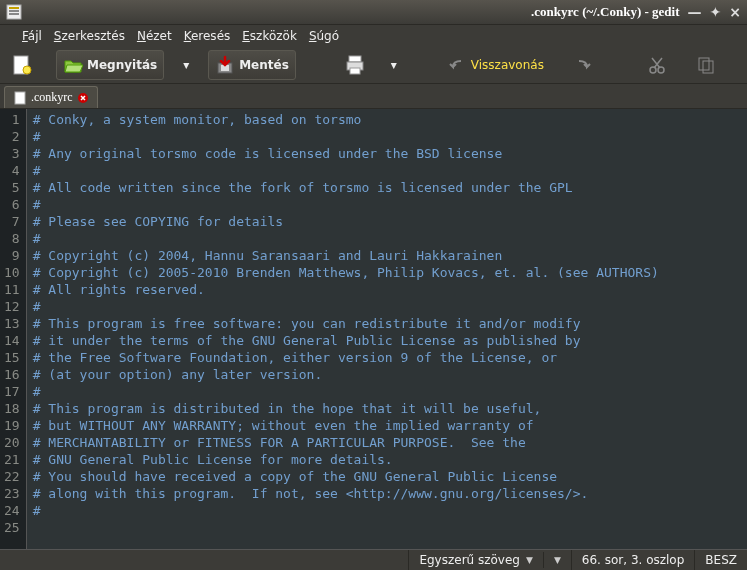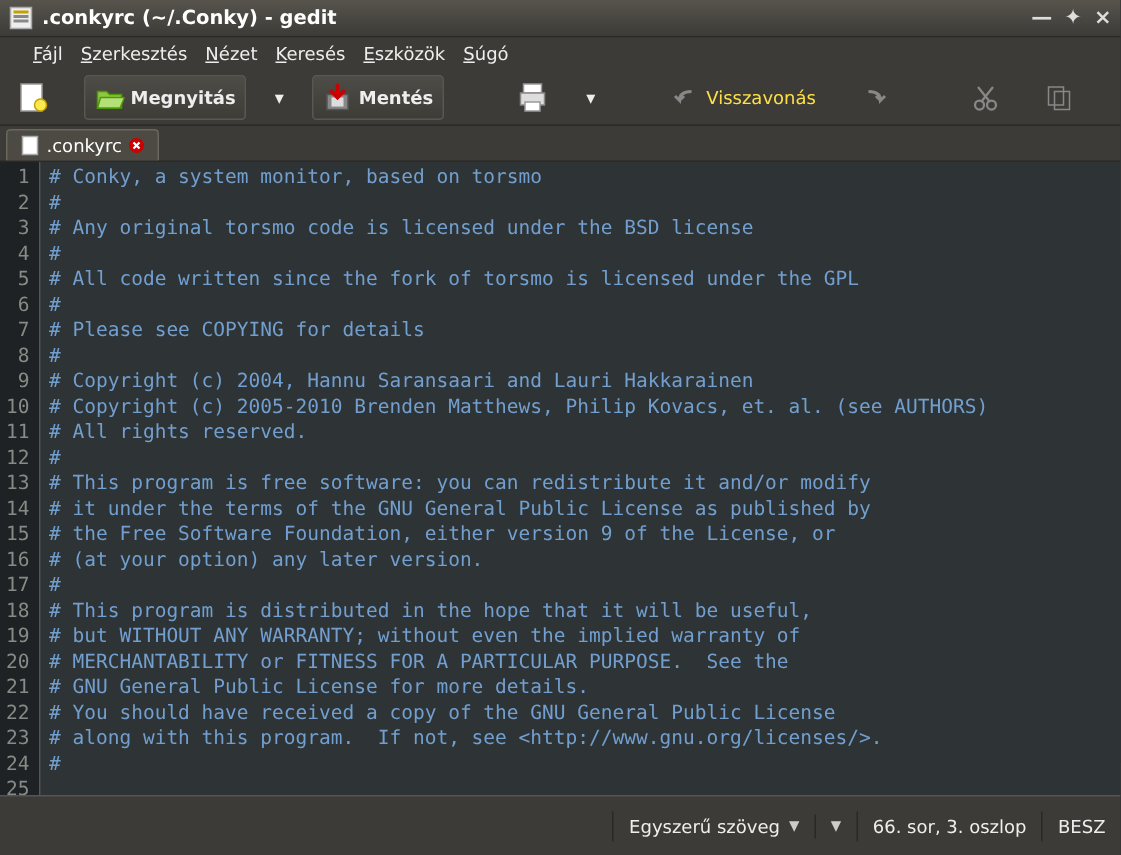--- a/index.html
+++ b/index.html
@@ -16,21 +16,21 @@
 .titlebar {
   background: linear-gradient(to bottom, #57544d, #3c3b37);
   height: 25px;
   display: flex;
   align-items: center;
   padding: 0 6px;
   color: #fff;
   border-bottom: 1px solid #2a2925;
 }
 .titlebar .icon { width: 16px; height: 16px; margin-right: 6px; }
-.titlebar .title { flex: 1; text-align: left; font-weight: bold; font-size: 13px; }
+.titlebar .title { flex: 1; text-align: right; font-weight: bold; font-size: 13px; font-family: Liberation Serif, serif; }
 .titlebar .wbtn { color: #ddd; font-size: 14px; font-weight: bold; margin-left: 8px; cursor: pointer; }
 .menubar {
   background: #3c3b37;
   display: flex;
   padding: 2px 16px;
   color: #eee;
 }
 .menu-item { padding: 2px 6px; cursor: pointer; }
 .menu-item u { text-decoration: underline; }
 .toolbar {
@@ -67,20 +67,21 @@
 .doc-tab {
   background: #4c4a43;
   border: 1px solid #6a675d;
   border-bottom: none;
   border-radius: 3px 3px 0 0;
   padding: 3px 8px;
   display: inline-flex;
   align-items: center;
   gap: 4px;
   color: #fff;
+  font-family: Liberation Serif, serif;
 }
 .doc-tab .icon { width: 14px; height: 14px; }
 .close-x { width: 12px; height: 12px; }
 .editor {
   flex: 1;
   display: flex;
   background: #2e3436;
   overflow: hidden;
   font-family: "DejaVu Sans Mono", "Liberation Mono", monospace;
   font-size: 13px;
@@ -95,21 +96,21 @@
   white-space: pre;
 }
 .code {
   padding: 2px 6px;
   white-space: pre;
   color: #eeeeec;
 }
 .code .line { color: #729fcf; }
 .statusbar {
   background: #3c3b37;
-  height: 40px;
+  height: 21px;
   display: flex;
   align-items: center;
   color: #eee;
   border-top: 1px solid #555;
   font-size: 12px;
 }
 .status-cell {
   padding: 3px 10px;
   border-left: 1px solid #2a2925;
   display: inline-flex;

